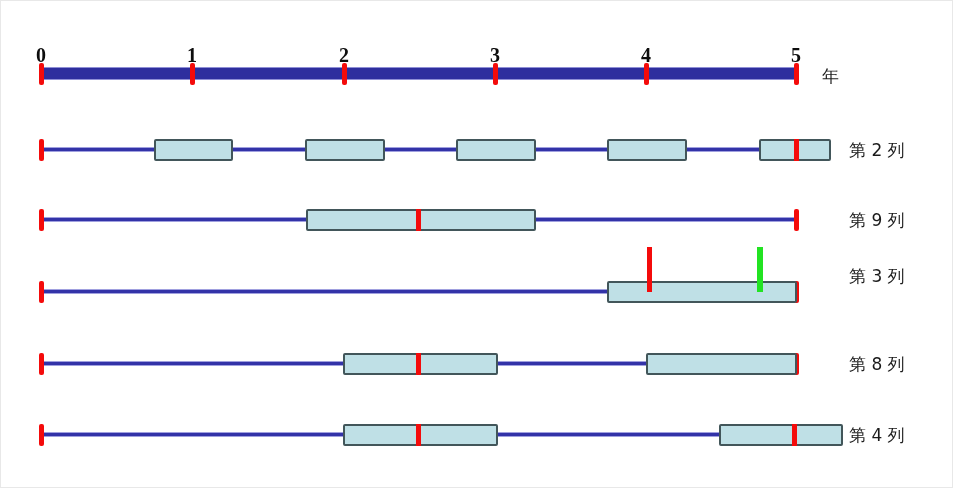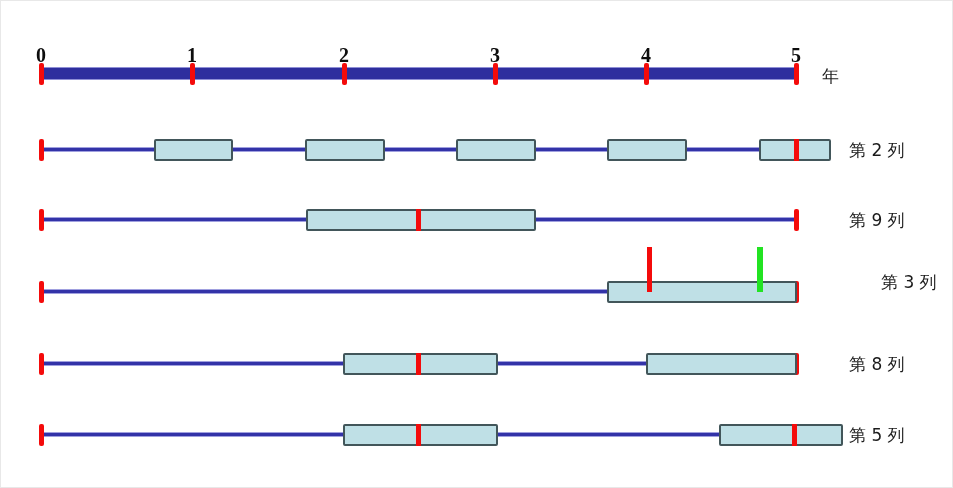--- a/index.html
+++ b/index.html
@@ -129,30 +129,30 @@
       <div class="row-endpoint" style="left: 793px; top: 208px; height: 22px; background: rgb(244, 11, 11);"></div>
       <div class="task-box" style="left: 305px; top: 208px; width: 230px; height: 22px; background: rgb(191, 224, 230); border-color: rgb(66, 86, 90);"></div>
       <div class="marker-red" style="left: 415px; top: 208px; height: 22px; background: rgb(244, 11, 11);"></div>
       <div class="row-label" style="left: 848px; top: 208px;">第 9 列</div>
       <div class="row-line" style="left: 40px; top: 288px; width: 757px; background: rgb(51, 51, 168);"></div>
       <div class="row-endpoint" style="left: 38px; top: 280px; height: 22px; background: rgb(244, 11, 11);"></div>
       <div class="row-endpoint" style="left: 793px; top: 280px; height: 22px; background: rgb(244, 11, 11);"></div>
       <div class="task-box" style="left: 606px; top: 280px; width: 190px; height: 22px; background: rgb(191, 224, 230); border-color: rgb(66, 86, 90);"></div>
       <div class="marker-red" style="left: 646px; top: 245.5px; height: 45px; background: rgb(244, 11, 11);"></div>
       <div class="marker-green" style="left: 756px; top: 245.5px; height: 45px; background: rgb(34, 227, 34);"></div>
-      <div class="row-label" style="left: 848px; top: 270px; margin-left: 32px;">第 3 列</div>
+      <div class="row-label" style="left: 848px; top: 264px;">第 3 列</div>
       <div class="row-line" style="left: 40px; top: 360px; width: 757px; background: rgb(51, 51, 168);"></div>
       <div class="row-endpoint" style="left: 38px; top: 352px; height: 22px; background: rgb(244, 11, 11);"></div>
       <div class="row-endpoint" style="left: 793px; top: 352px; height: 22px; background: rgb(244, 11, 11);"></div>
       <div class="task-box" style="left: 342px; top: 352px; width: 155px; height: 22px; background: rgb(191, 224, 230); border-color: rgb(66, 86, 90);"></div>
       <div class="task-box" style="left: 645px; top: 352px; width: 151px; height: 22px; background: rgb(191, 224, 230); border-color: rgb(66, 86, 90);"></div>
       <div class="marker-red" style="left: 415px; top: 352px; height: 22px; background: rgb(244, 11, 11);"></div>
       <div class="row-label" style="left: 848px; top: 352px;">第 8 列</div>
       <div class="row-line" style="left: 40px; top: 431px; width: 757px; background: rgb(51, 51, 168);"></div>
       <div class="row-endpoint" style="left: 38px; top: 423px; height: 22px; background: rgb(244, 11, 11);"></div>
       <div class="task-box" style="left: 342px; top: 423px; width: 155px; height: 22px; background: rgb(191, 224, 230); border-color: rgb(66, 86, 90);"></div>
       <div class="task-box" style="left: 718px; top: 423px; width: 124px; height: 22px; background: rgb(191, 224, 230); border-color: rgb(66, 86, 90);"></div>
       <div class="marker-red" style="left: 415px; top: 423px; height: 22px; background: rgb(244, 11, 11);"></div>
       <div class="marker-red" style="left: 791px; top: 423px; height: 22px; background: rgb(244, 11, 11);"></div>
-      <div class="row-label" style="left: 848px; top: 423px;">第 5 列</div>
+      <div class="row-label" style="left: 848px; top: 423px;">第 4 列</div>
     </div>
 
 </div>
 
 </body></html>

